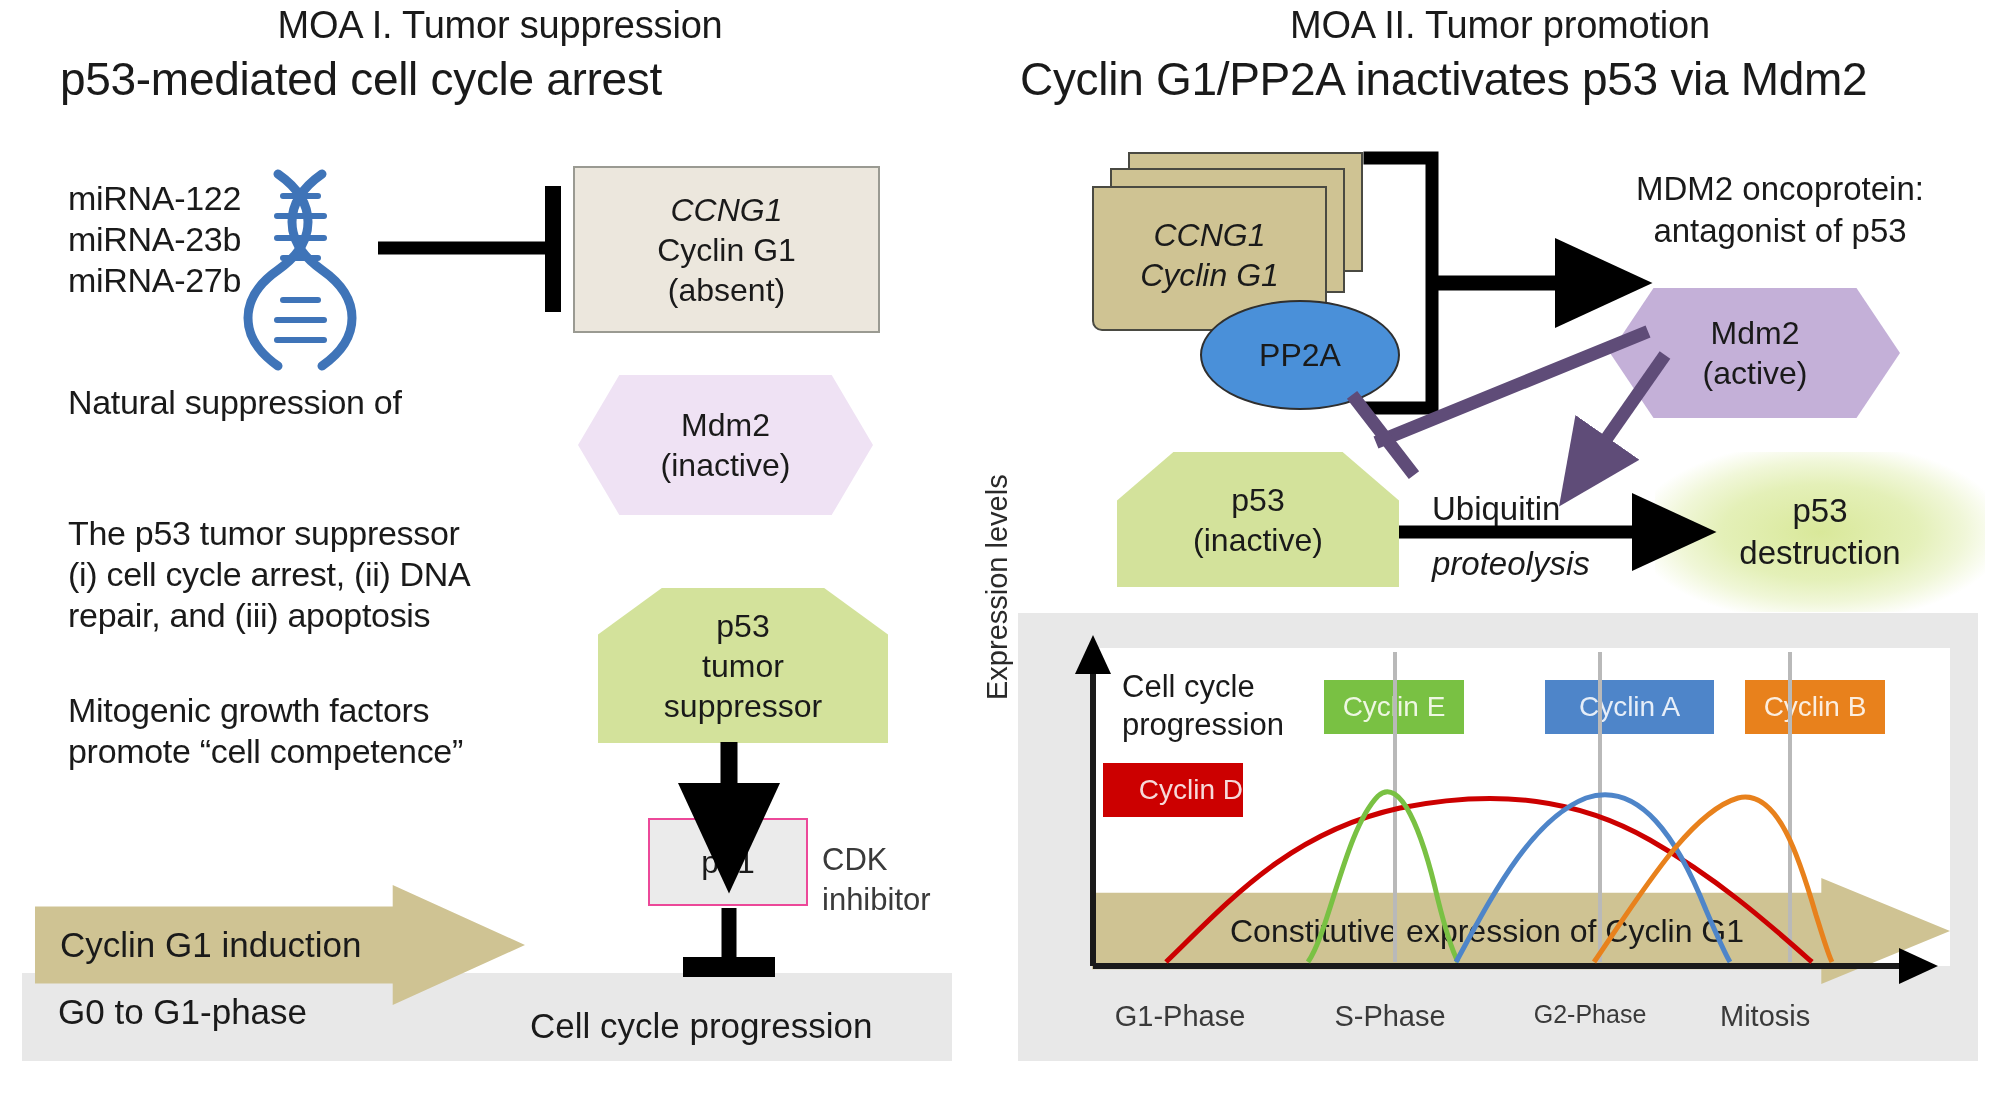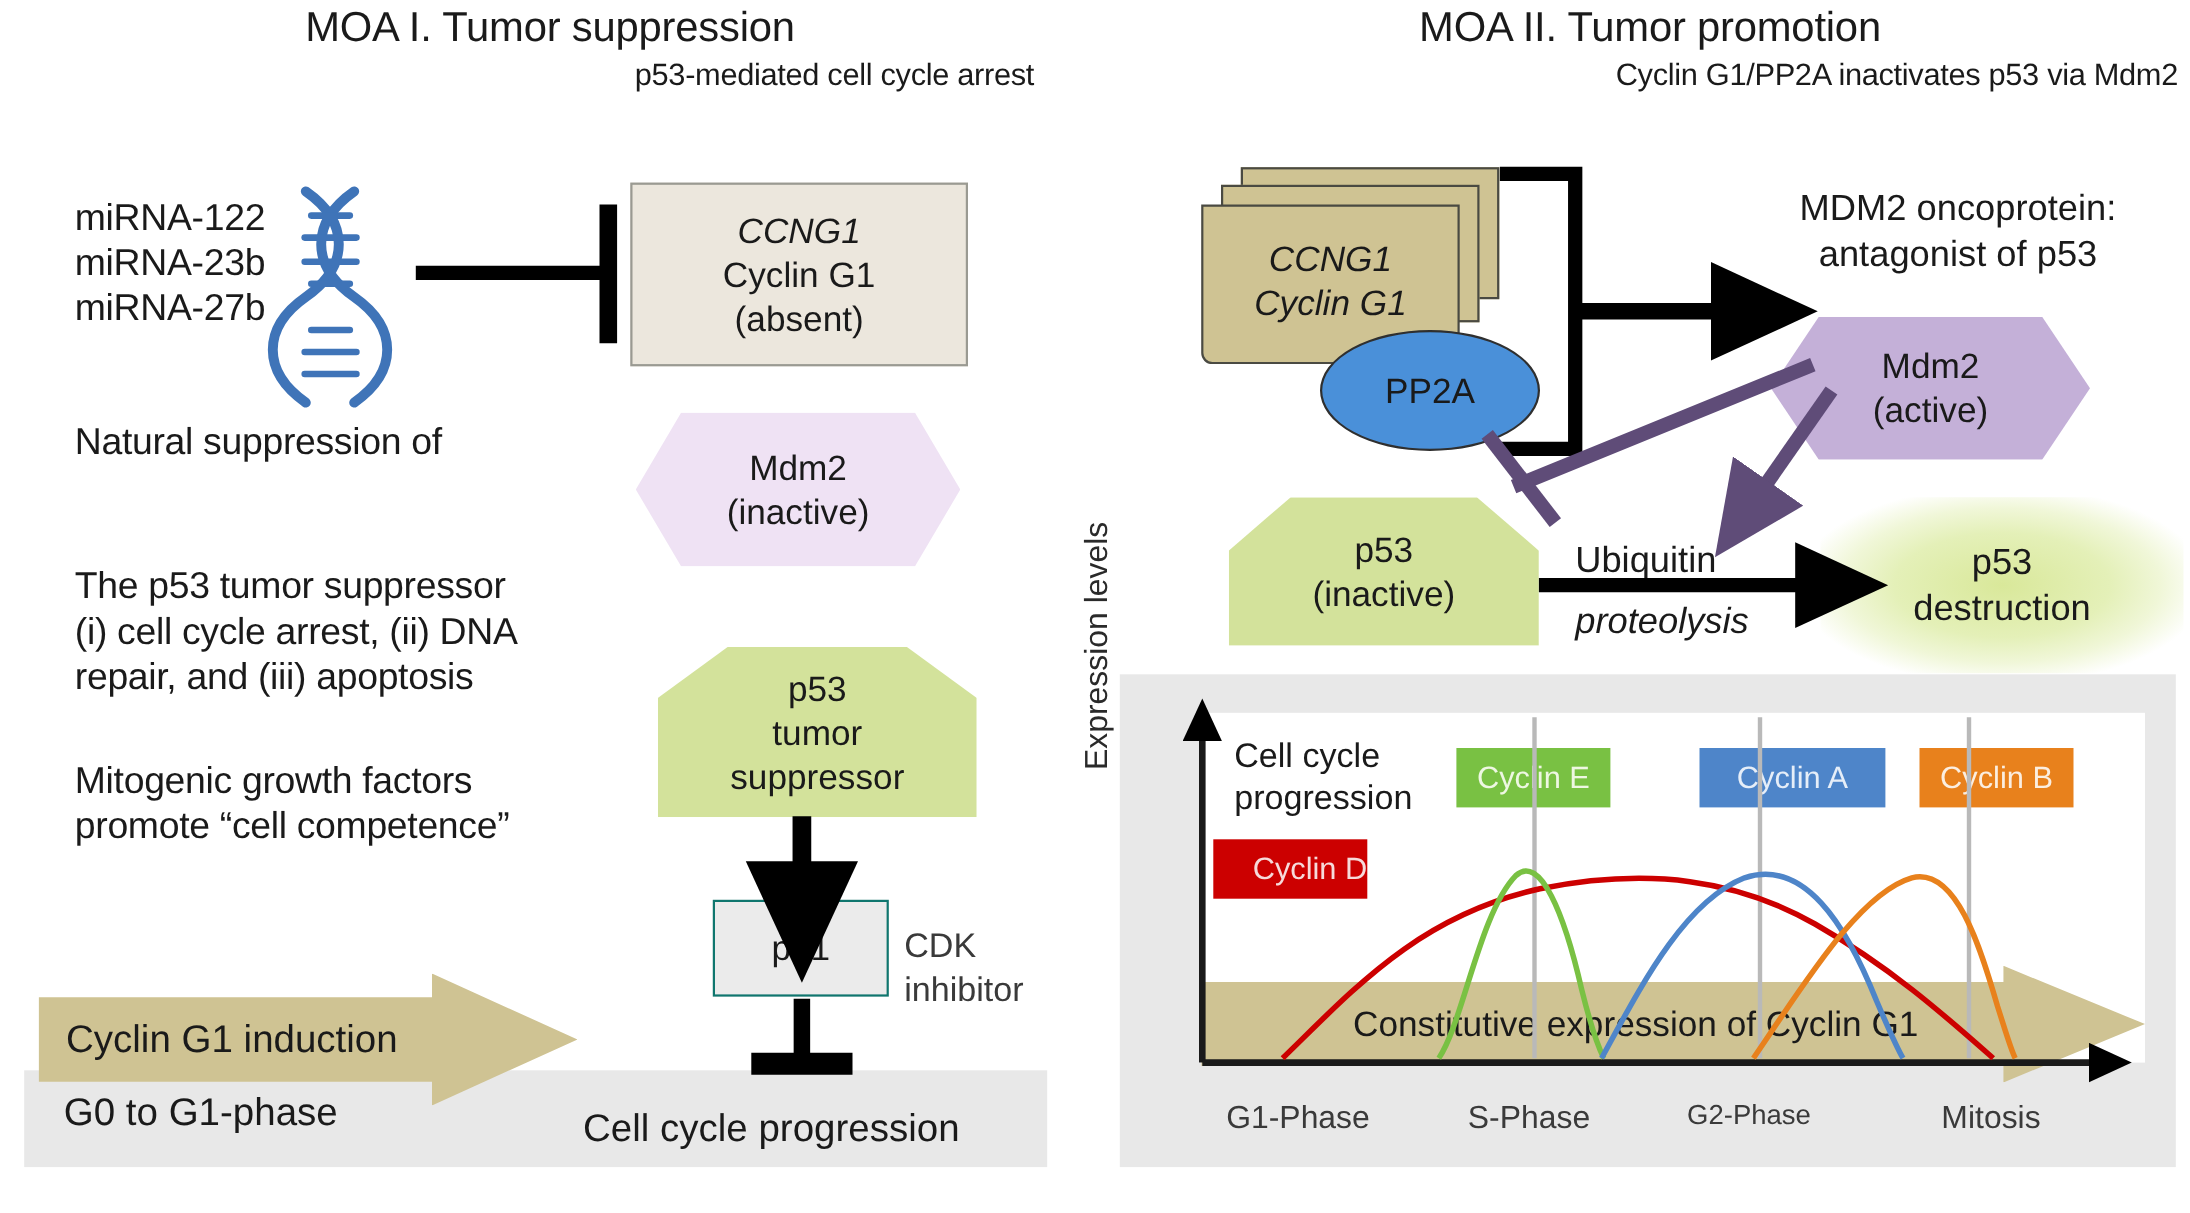--- a/index.html
+++ b/index.html
@@ -1,20 +1,20 @@
 <!DOCTYPE html>
 <html><head>
 <meta charset="utf-8">
 <style>
   html,body{margin:0;padding:0;background:#ffffff;}
   body{width:1991px;height:1103px;position:relative;overflow:hidden;
        font-family:"Liberation Sans", sans-serif;color:#1a1a1a;}
   .abs{position:absolute;}
   .ttl{font-size:38px;text-align:center;letter-spacing:-0.2px;}
-  .sub{font-size:28px;text-align:right;letter-spacing:-0.3px;}
+  .sub{font-size:46px;text-align:left;letter-spacing:-0.3px;}
   .body-txt{font-size:34px;line-height:41px;letter-spacing:-0.3px;}
   .shape-txt{font-size:32px;line-height:40px;text-align:center;}
   .ital{font-style:italic;}
   .grayband{background:#e8e8e8;}
   .svgwrap{position:absolute;left:0;top:0;width:1991px;height:1103px;
            pointer-events:none;overflow:visible;}
 </style>
 </head>
 <body>
 
@@ -42,21 +42,21 @@
 </div>
 
 <div class="abs" style="left:598px;top:588px;width:290px;height:155px;background:#d3e29b;
             clip-path:polygon(22% 0,78% 0,100% 30%,100% 100%,0 100%,0 30%);
             display:flex;flex-direction:column;align-items:center;justify-content:center;">
   <div class="shape-txt">p53</div>
   <div class="shape-txt">tumor</div>
   <div class="shape-txt">suppressor</div>
 </div>
 
-<div class="abs" style="left:648px;top:818px;width:160px;height:88px;background:#ebebeb;border:2px solid #0f766e;
+<div class="abs" style="left:648px;top:818px;width:160px;height:88px;background:#ebebeb;border:2px solid #ec4899;
             box-sizing:border-box;display:flex;align-items:center;justify-content:center;">
   <div class="shape-txt">p21</div>
 </div>
 
 <div class="abs" style="left:822px;top:840px;font-size:31px;line-height:40px;color:#3a3a3a;">
   <div>CDK</div>
   <div>inhibitor</div>
 </div>
 
 <div class="abs body-txt" style="left:68px;top:382px;width:480px;">
@@ -146,21 +146,21 @@
 <div class="abs" style="left:1545px;top:680px;width:169px;height:54px;background:#4e85c9;display:flex;align-items:center;justify-content:center;">
   <span style="color:#e6eef8;font-size:28px;">Cyclin A</span>
 </div>
 <div class="abs" style="left:1745px;top:680px;width:140px;height:54px;background:#e8811c;display:flex;align-items:center;justify-content:center;">
   <span style="color:#fbeee0;font-size:28px;">Cyclin B</span>
 </div>
 
 <div class="abs" style="left:1090px;top:1000px;width:180px;text-align:center;font-size:29px;color:#3a3a3a;">G1-Phase</div>
 <div class="abs" style="left:1300px;top:1000px;width:180px;text-align:center;font-size:29px;color:#3a3a3a;">S-Phase</div>
 <div class="abs" style="left:1500px;top:1000px;width:180px;text-align:center;font-size:25px;color:#3a3a3a;">G2-Phase</div>
-<div class="abs" style="left:1720px;top:1000px;width:180px;text-align:center;font-size:29px;color:#3a3a3a;">Mitosis</div>
+<div class="abs" style="left:1720px;top:1000px;width:180px;font-size:29px;color:#3a3a3a;">Mitosis</div>
 
 <div class="abs" style="left:1092px;top:878px;width:858px;height:106px;background:#cfc393;
             clip-path:polygon(0 14%,85% 14%,85% 0,100% 50%,85% 100%,85% 86%,0 86%);"></div>
 <div class="abs" style="left:1092px;top:913px;width:790px;text-align:center;font-size:32px;">Constitutive expression of Cyclin G1</div>
 
 <svg class="svgwrap" viewBox="0 0 1991 1103">
   <defs>
     <marker id="blkarrow" markerWidth="7" markerHeight="7" refX="1.0" refY="3" orient="auto">
       <path d="M0,0 L6.5,3 L0,6 z" fill="#000"></path>
     </marker>

